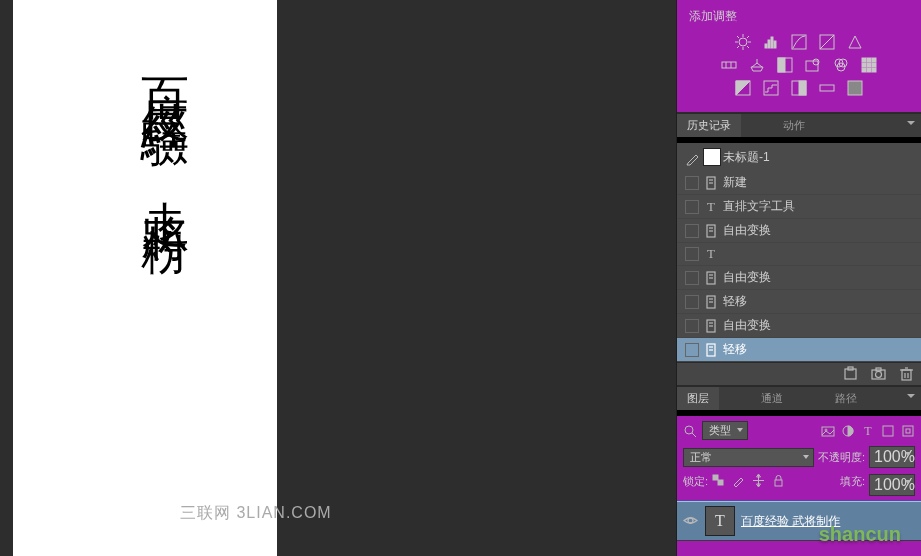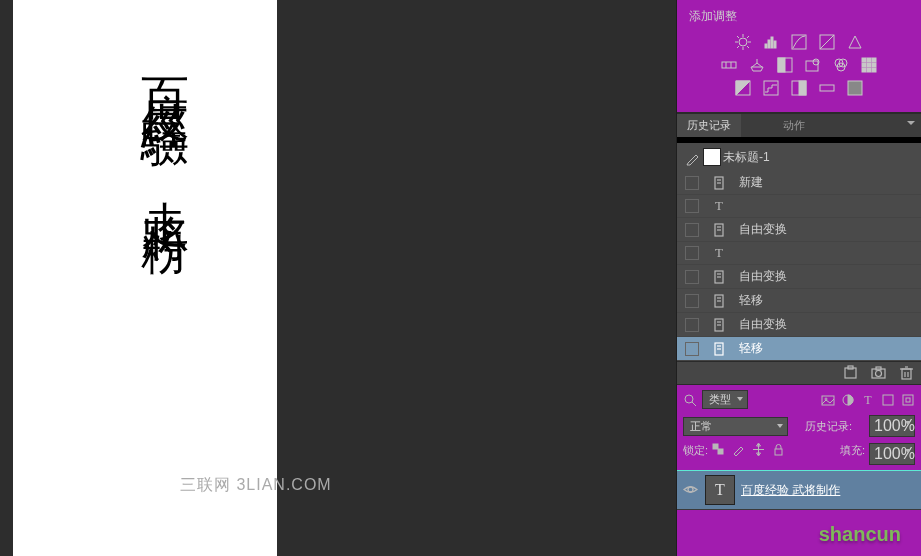--- a/index.html
+++ b/index.html
@@ -36,21 +36,21 @@
       writing-mode: vertical-rl;
       text-orientation: upright;
       font-size: 48px;
       color: #000;
       letter-spacing: 14px;
       font-family: serif;
     }
     .watermark {
       position: absolute;
       left: 180px;
-      top: 475px;
+      top: 503px;
       font-size: 16px;
       color: #aaa;
       letter-spacing: 1px;
     }
     .watermark2 {
       position: absolute;
       right: 20px;
       bottom: 10px;
       font-size: 20px;
       color: #7fb85a;
@@ -123,21 +123,21 @@
       display: flex; align-items: flex-end;
       padding: 5px 8px; gap: 2px;
       background: #4a4a4a;
     }
     .brush-icon { width: 16px; height: 16px; color: #b8b8b8; }
     .thumb { width: 18px; height: 18px; background: #fff; border: 1px solid #222; }
     .thumb.bg { background: #fff; }
     .hist-list { position: relative; }
     .hist-row {
       display: flex; align-items: center;
-      padding: 3px 8px; gap: 12px;
+      padding: 3px 8px; gap: 4px;
       border-bottom: 1px solid #444;
       background: #4a4a4a;
       cursor: pointer;
     }
     .hist-row.sel {
       background: #7a9cb8;
       color: #fff;
     }
     .hist-check { width: 14px; height: 14px; border: 1px solid #666; }
     .hist-ico {
@@ -172,21 +172,21 @@
     }
     .dropdown::after {
       content: ""; position: absolute; right: 4px; top: 6px;
       border-left: 3px solid transparent; border-right: 3px solid transparent;
       border-top: 4px solid #bbb;
     }
     .magnify { width: 14px; height: 14px; }
     .filter-icons { display: flex; gap: 6px; margin-left: auto; }
     .filter-ic { width: 14px; height: 14px; cursor: pointer; }
     .filter-ic svg { width: 14px; height: 14px; fill: none; stroke: #b8b8b8; }
-    .lc-row2 { display: flex; align-items: center; gap: 17px; margin-top: 6px; }
+    .lc-row2 { display: flex; align-items: center; gap: 4px; margin-top: 6px; }
     .prop-label { font-size: 11px; color: #ccc; }
     .pct-input {
       background: #555; border: 1px solid #333;
       padding: 1px 12px 1px 4px; font-size: 16px; color: #d8d8d8;
       width: 46px; position: relative;
     }
     .pct-input::after { content: ""; position: absolute; right: 3px; top: 5px;
       border-left: 3px solid transparent; border-right: 3px solid transparent;
       border-top: 4px solid #bbb; }
     .flex1 { flex: 1; }
@@ -371,20 +371,21 @@
             <rect x="3" y="1" width="8" height="12"></rect>
             <line x1="5" y1="4" x2="9" y2="4"></line>
             <line x1="5" y1="7" x2="9" y2="7"></line>
           </svg>
         </span>
       <span class="label">新建</span>
     </div>
     <div class="hist-row">
       <span class="hist-check"></span>
       <span class="hist-ico" style="font-family:serif;font-size:13px;">T</span>
+      <span class="label">直排文字工具</span>
     </div>
     <div class="hist-row">
       <span class="hist-check"></span>
       <span class="hist-ico">
           <svg viewBox="0 0 14 14">
             <rect x="3" y="1" width="8" height="12"></rect>
             <line x1="5" y1="4" x2="9" y2="4"></line>
             <line x1="5" y1="7" x2="9" y2="7"></line>
           </svg>
         </span>
@@ -452,20 +453,26 @@
         </svg></span>
     <span class="footer-icon"><svg viewBox="0 0 15 15">
           <rect x="3" y="4" width="9" height="10"></rect>
           <line x1="1" y1="4" x2="14" y2="4"></line>
           <line x1="6" y1="2" x2="9" y2="2"></line>
           <line x1="6" y1="7" x2="6" y2="12"></line>
           <line x1="9" y1="7" x2="9" y2="12"></line>
         </svg></span>
   </div>
 
+  <div class="tabs">
+    <div class="tab active">图层</div>
+    <div class="tab">通道</div>
+    <div class="tab">路径</div>
+    <div class="tabs-menu"></div>
+  </div>
 
   <div class="layer-controls">
     <div class="lc-row1">
       <span class="magnify"><svg viewBox="0 0 14 14" fill="none" stroke="#b8b8b8">
             <circle cx="6" cy="6" r="4"></circle>
             <line x1="9" y1="9" x2="13" y2="13"></line>
           </svg></span>
       <span class="dropdown">类型</span>
       <div class="filter-icons">
         <span class="filter-ic"><svg viewBox="0 0 14 14">
@@ -482,21 +489,21 @@
               <rect x="2" y="2" width="10" height="10"></rect>
             </svg></span>
         <span class="filter-ic"><svg viewBox="0 0 14 14">
               <rect x="2" y="2" width="10" height="10"></rect>
               <rect x="5" y="5" width="4" height="4"></rect>
             </svg></span>
       </div>
     </div>
     <div class="lc-row2">
       <span class="dropdown flex1">正常</span>
-      <span class="prop-label">历史记录:</span>
+      <span class="prop-label">不透明度:</span>
       <span class="pct-input">100%</span>
     </div>
     <div class="lock-row">
       <span class="prop-label">锁定:</span>
       <div class="lock-icons">
         <span class="lock-ic"><svg viewBox="0 0 13 13">
               <rect x="1" y="1" width="5" height="5" fill="#b8b8b8"></rect>
               <rect x="6" y="6" width="5" height="5" fill="#b8b8b8"></rect>
             </svg></span>
         <span class="lock-ic"><svg viewBox="0 0 13 13">

